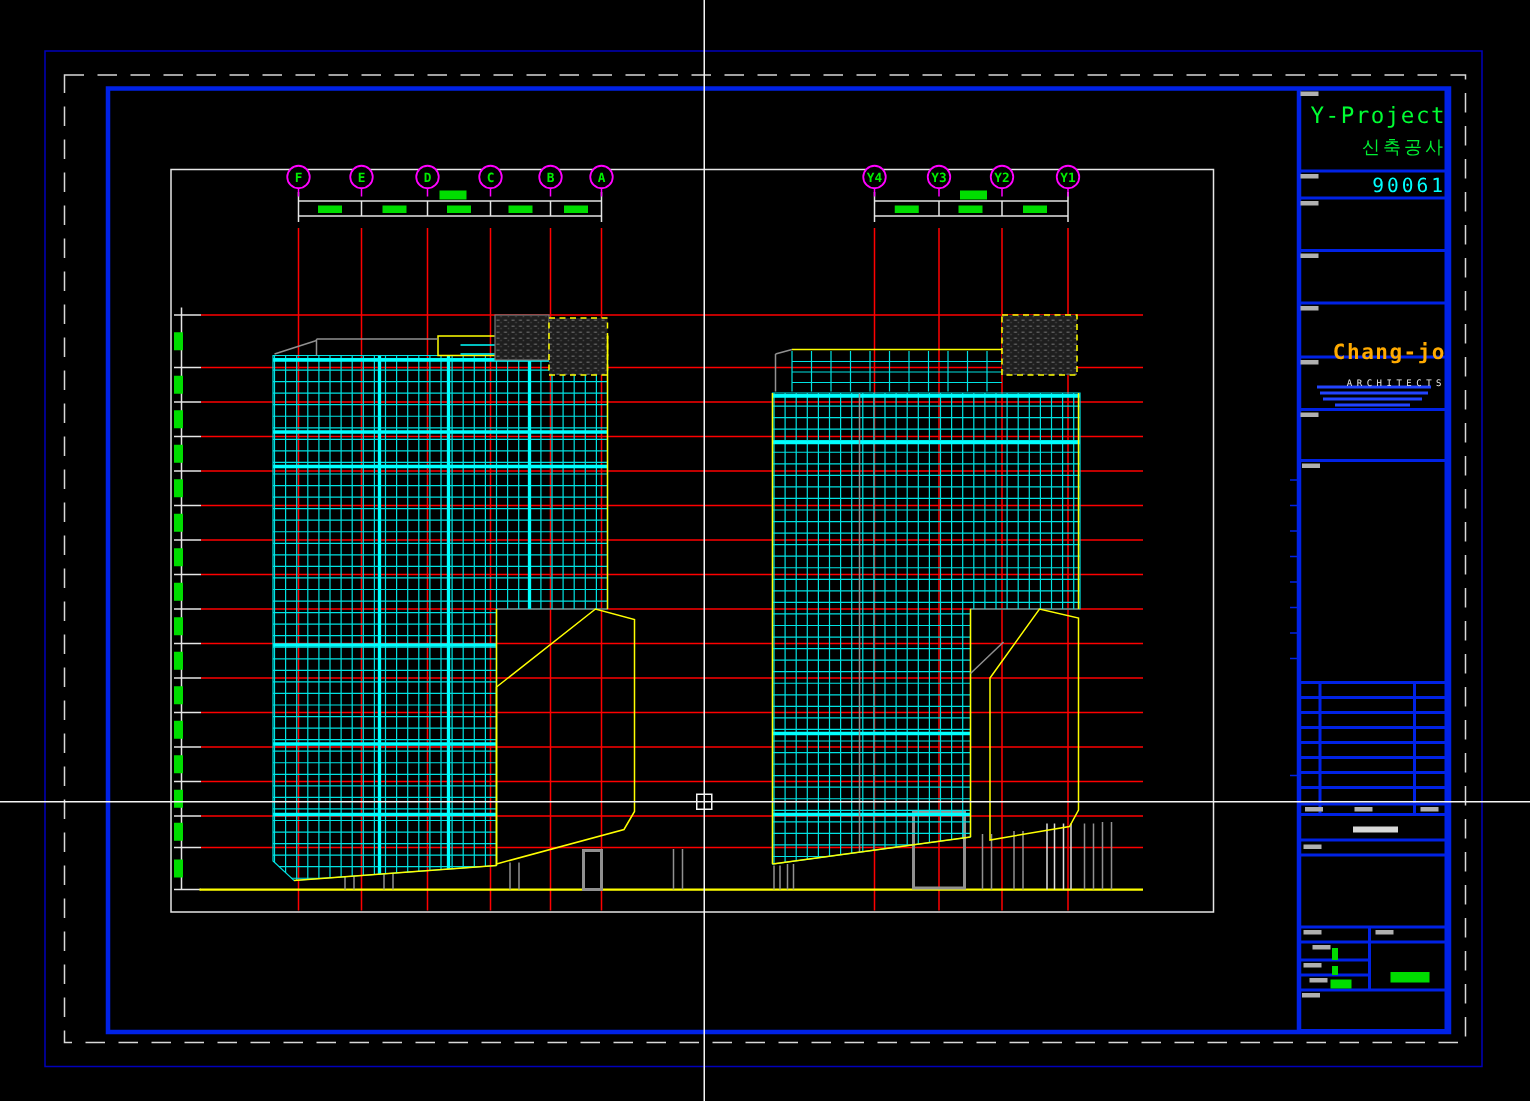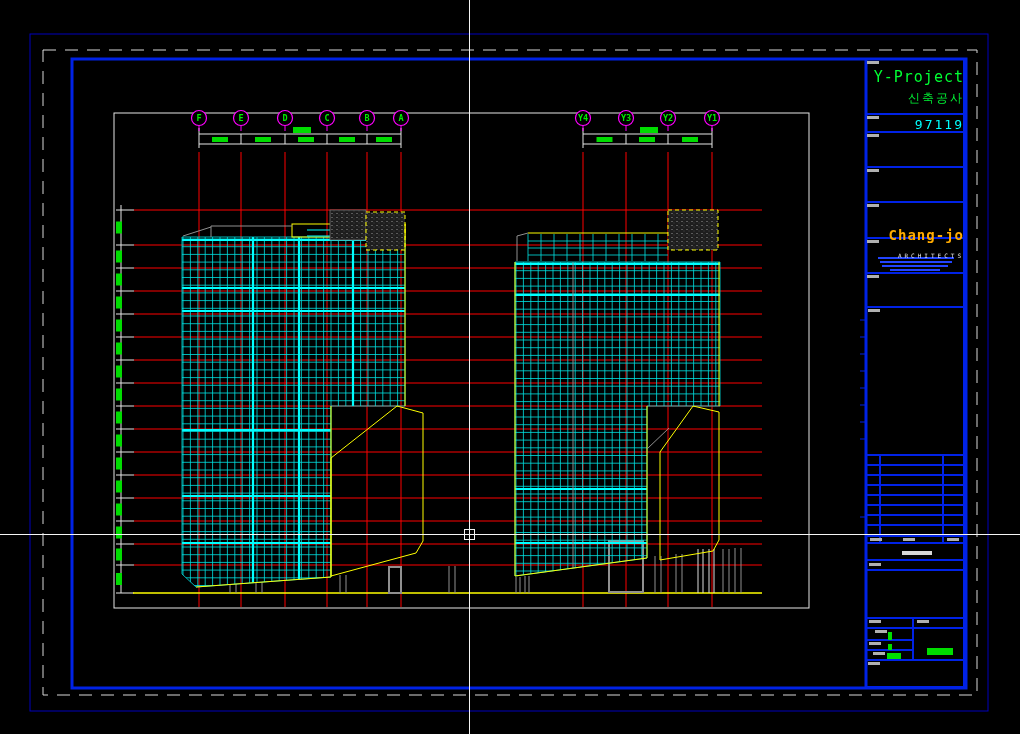--- a/index.html
+++ b/index.html
@@ -464,21 +464,21 @@
         <line x1="860" y1="405" x2="866" y2="405" stroke="#0022e6" stroke-width="1"></line>
         <line x1="860" y1="422" x2="866" y2="422" stroke="#0022e6" stroke-width="1"></line>
         <line x1="860" y1="439" x2="866" y2="439" stroke="#0022e6" stroke-width="1"></line>
         <line x1="860" y1="517" x2="866" y2="517" stroke="#0022e6" stroke-width="1"></line>
       </g>
     </svg>
 
   <div>
     <div class="t project">Y-Project</div>
     <div class="t subtitle">신축공사</div>
-    <div class="t number">97119</div>
+    <div class="t number">90061</div>
     <div class="t firm">Chang-jo</div>
     <div class="t firmsub">ARCHITECTS</div>
   </div>
 
   <div class="ch-v" id="chv" style="left: 469px;"></div>
   <div class="ch-h" id="chh" style="top: 534px;"></div>
   <div class="pickbox" id="chp" style="left: 464px; top: 529px;"></div>
 </div>
 
 </body></html>

